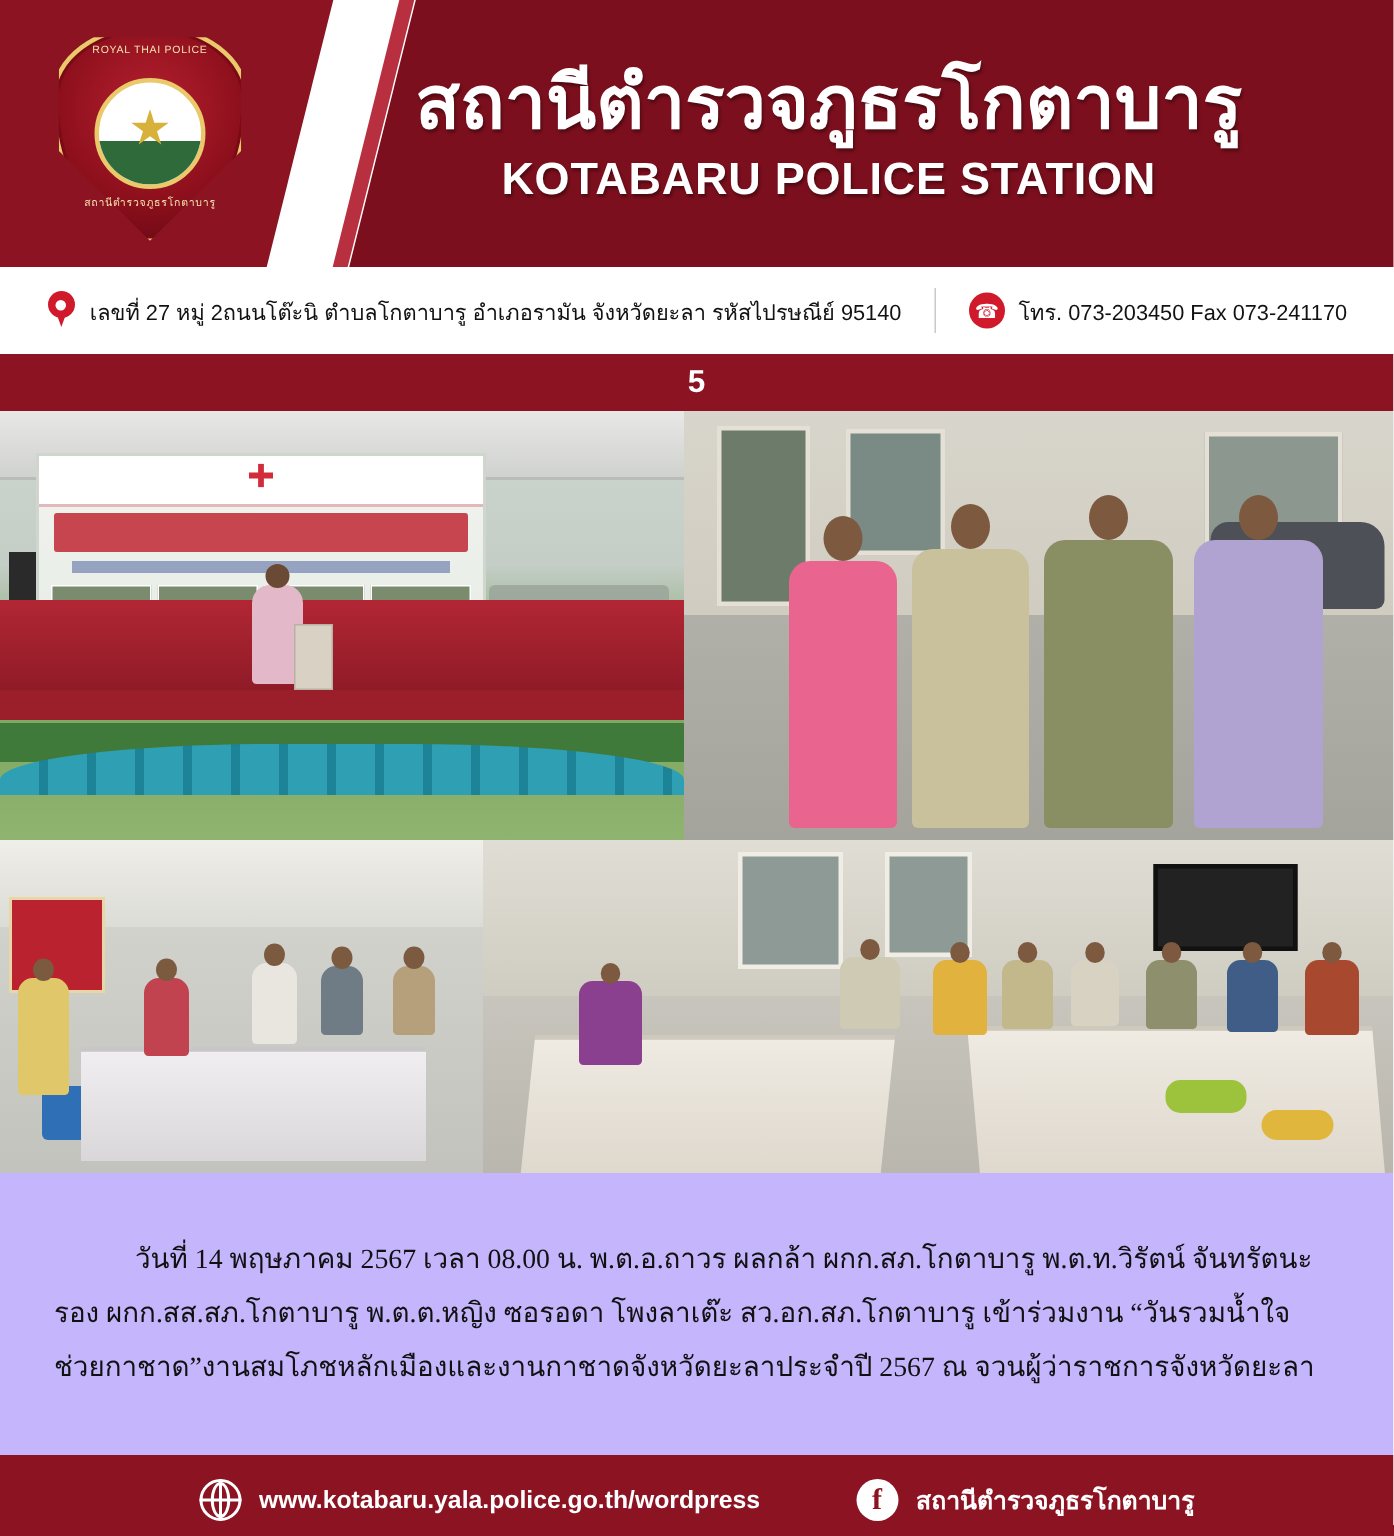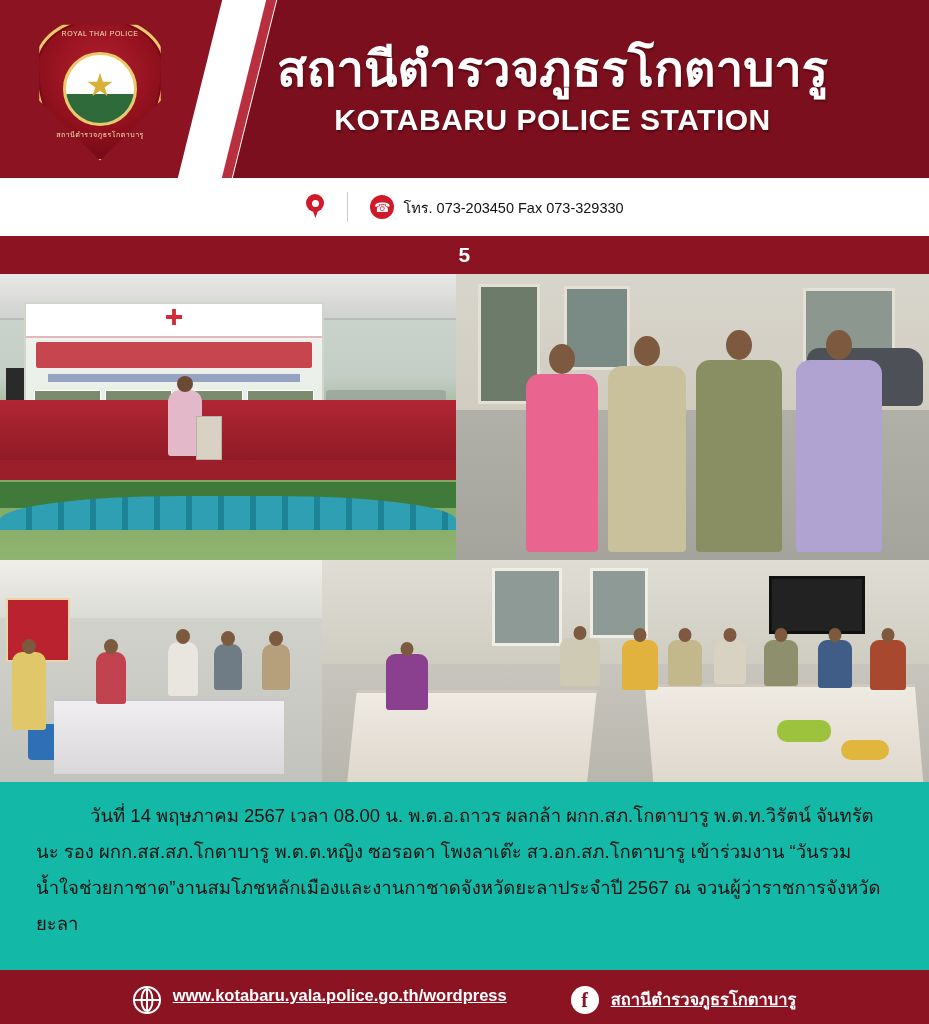--- a/index.html
+++ b/index.html
@@ -415,23 +415,24 @@
     position: absolute; right: 98px; bottom: 40px; width: 54px; height: 22px;
     background: #9dc23c; border-radius: 10px;
   }
   .p4 .fruit2 {
     position: absolute; right: 40px; bottom: 22px; width: 48px; height: 20px;
     background: #e0b63c; border-radius: 10px;
   }
 
   
   .caption {
-    background: #14b8a6;
-    padding: 16px 36px 26px 36px;
+    background: #c4b5fd;
+    padding: 40px 36px 26px 36px;
     min-height: 188px;
+    font-family: Liberation Serif, serif;
   }
   .caption p {
     font-size: 18.5px;
     line-height: 1.95;
     color: #111111;
     text-indent: 54px;
     text-align: left;
     word-break: break-word;
   }
 
@@ -439,25 +440,25 @@
   .footer {
     background: #8c1322;
     height: 60px;
     display: flex;
     align-items: center;
     justify-content: center;
     gap: 0;
   }
   .footer-item {
     display: flex;
+    align-items: center;
     gap: 12px;
     color: #ffffff;
     font-size: 16.5px;
     font-weight: bold;
-    text-decoration: underline;
   }
   .footer-gap { width: 64px; }
   .globe-icon {
     width: 28px; height: 28px; border-radius: 50%;
     border: 2px solid #ffffff;
     position: relative; flex: none;
   }
   .globe-icon::before {
     content: ""; position: absolute; left: 50%; top: -2px; width: 2px; height: 28px;
     background: #ffffff; transform: translateX(-50%);
@@ -501,25 +502,26 @@
       <div class="title-en">KOTABARU POLICE STATION</div>
     </div>
   </div>
 </div>
 
 <div class="contact-bar">
   <div class="contact-item">
     <span class="pin-icon">
         <span class="pin-dot"></span>
       </span>
+    <span>เลขที่ 27 หมู่ 2ถนนโต๊ะนิ ตำบลโกตาบารู อำเภอรามัน จังหวัดยะลา รหัสไปรษณีย์ 95140</span>
   </div>
   <div class="contact-sep"></div>
   <div class="contact-item">
     <span class="phone-icon">☎</span>
-    <span>โทร. 073-203450  Fax 073-329330</span>
+    <span>โทร. 073-203450  Fax 073-241170</span>
   </div>
 </div>
 
 <div class="news-bar">
   <span class="date-num">5</span>
 </div>
 
 <div class="photos">
   <div class="row1">
 

